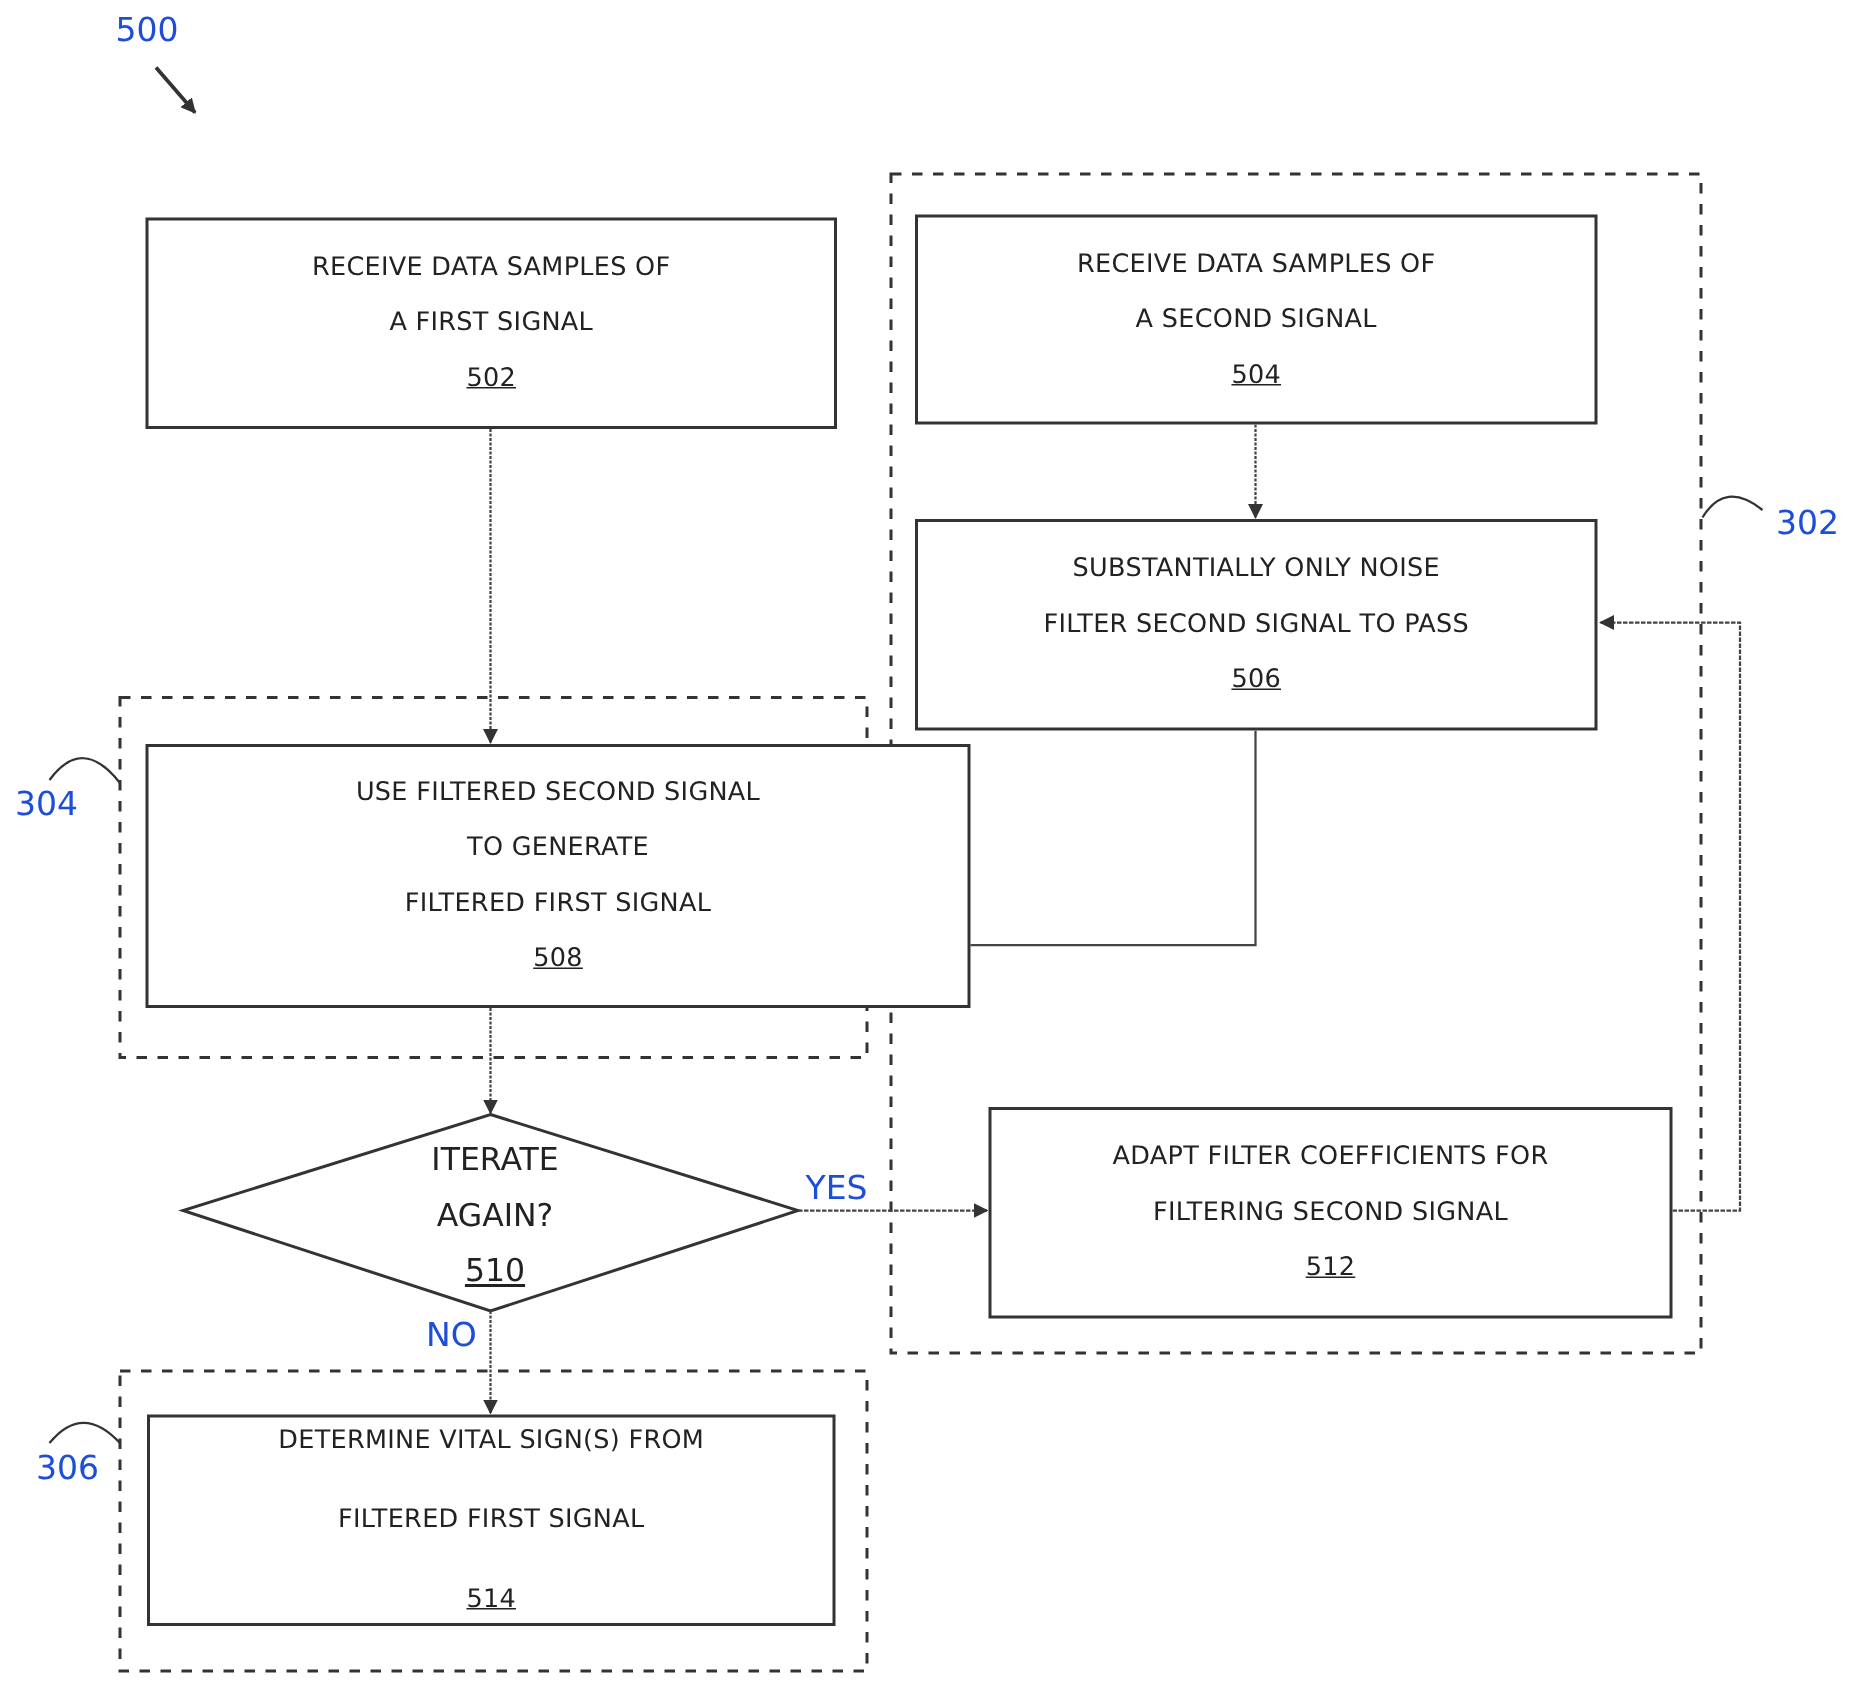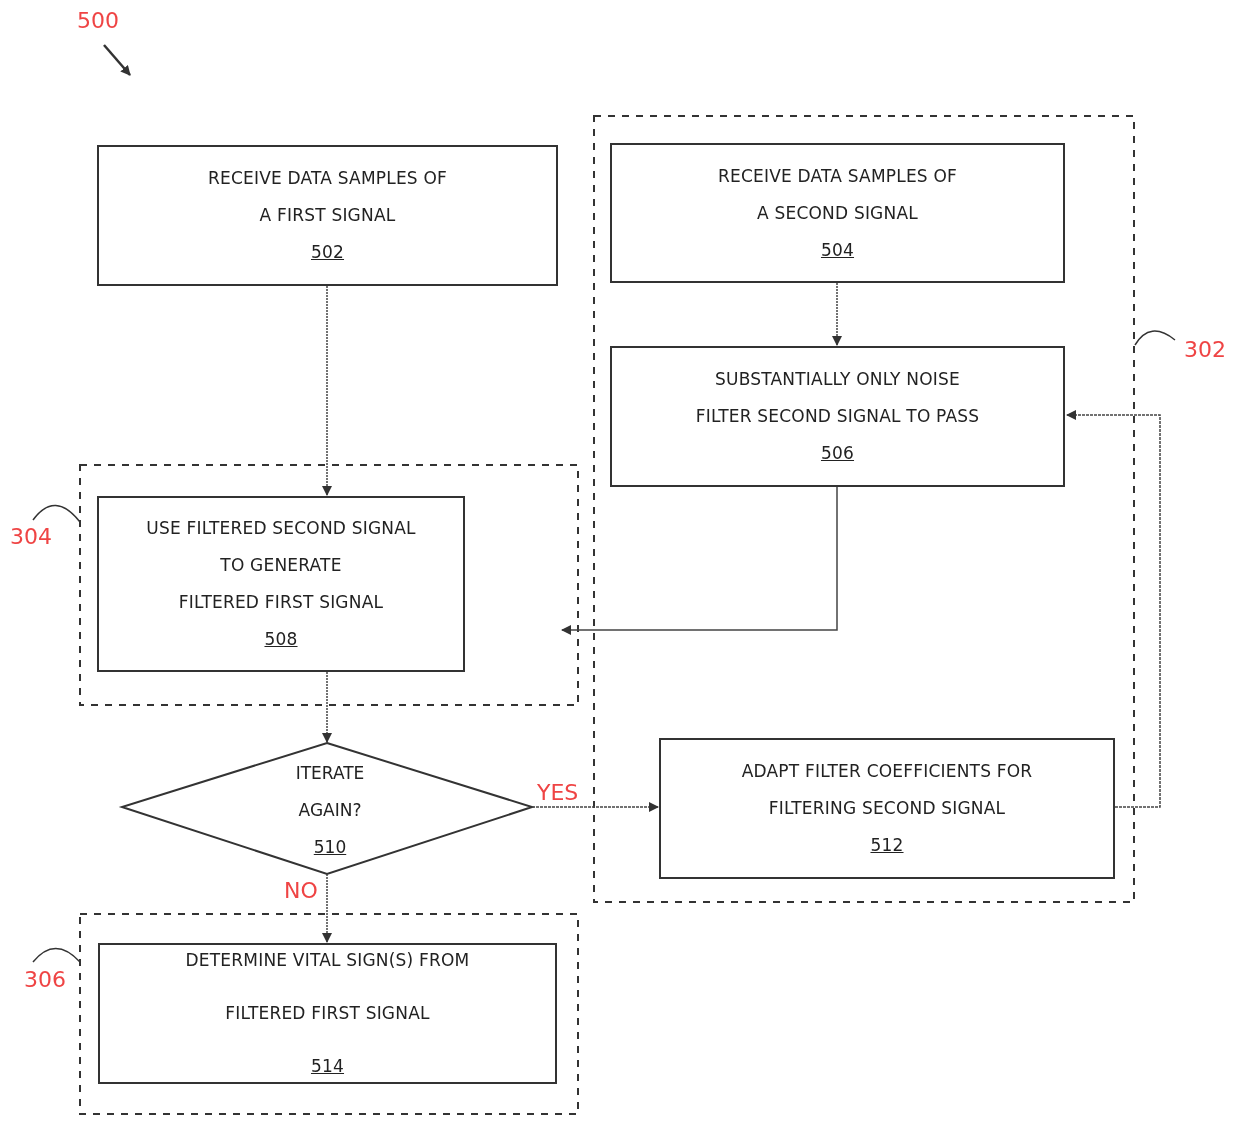--- a/index.html
+++ b/index.html
@@ -3,23 +3,23 @@
 <meta charset="utf-8">
 <style>
   html, body { margin: 0; padding: 0; background: #ffffff; }
   body { width: 1240px; height: 1127px; position: relative; overflow: hidden;
          font-family: "DejaVu Sans", sans-serif; color: #222; }
   svg#diagram { position: absolute; left: 0; top: 0; }
   .box { position: absolute; border: 2px solid #333; background: #fff; box-sizing: border-box;
          display: flex; flex-direction: column; align-items: center; justify-content: center;
          text-align: center; font-size: 17px; line-height: 37px; letter-spacing: 0.2px; color: #222; }
   .ref { text-decoration: underline; }
-  .label { position: absolute; font-size: 22px; color: #ef4444; }
+  .label { position: absolute; font-size: 22px; color: #1d4ed8; }
   .diamond-text { position: absolute; left: 230px; top: 755px; width: 200px; text-align: center;
-                  font-size: 17px; line-height: 37px; color: #222; }
+                  font-size: 21px; line-height: 37px; color: #222; }
 </style>
 </head>
 <body>
 
 <svg id="diagram" width="1240" height="1127">
   <defs>
     <marker id="arrow" markerWidth="10" markerHeight="10" refX="9" refY="5" orient="auto" markerUnits="userSpaceOnUse">
       <path d="M0,0 L10,5 L0,10 z" fill="#333"></path>
     </marker>
   </defs>
@@ -68,21 +68,21 @@
   <div>A SECOND SIGNAL</div>
   <div class="ref">504</div>
 </div>
 
 <div class="box" style="left:610px; top:346px; width:455px; height:141px;">
   <div>SUBSTANTIALLY ONLY NOISE</div>
   <div>FILTER SECOND SIGNAL TO PASS</div>
   <div class="ref">506</div>
 </div>
 
-<div class="box" style="left:97px; top:496px; width:368px; height:176px;">
+<div class="box" style="left:97px; top:496px; width:550px; height:176px;">
   <div>USE FILTERED SECOND SIGNAL</div>
   <div>TO GENERATE</div>
   <div>FILTERED FIRST SIGNAL</div>
   <div class="ref">508</div>
 </div>
 
 <div class="diamond-text">
   <div>ITERATE</div>
   <div>AGAIN?</div>
   <div class="ref">510</div>

